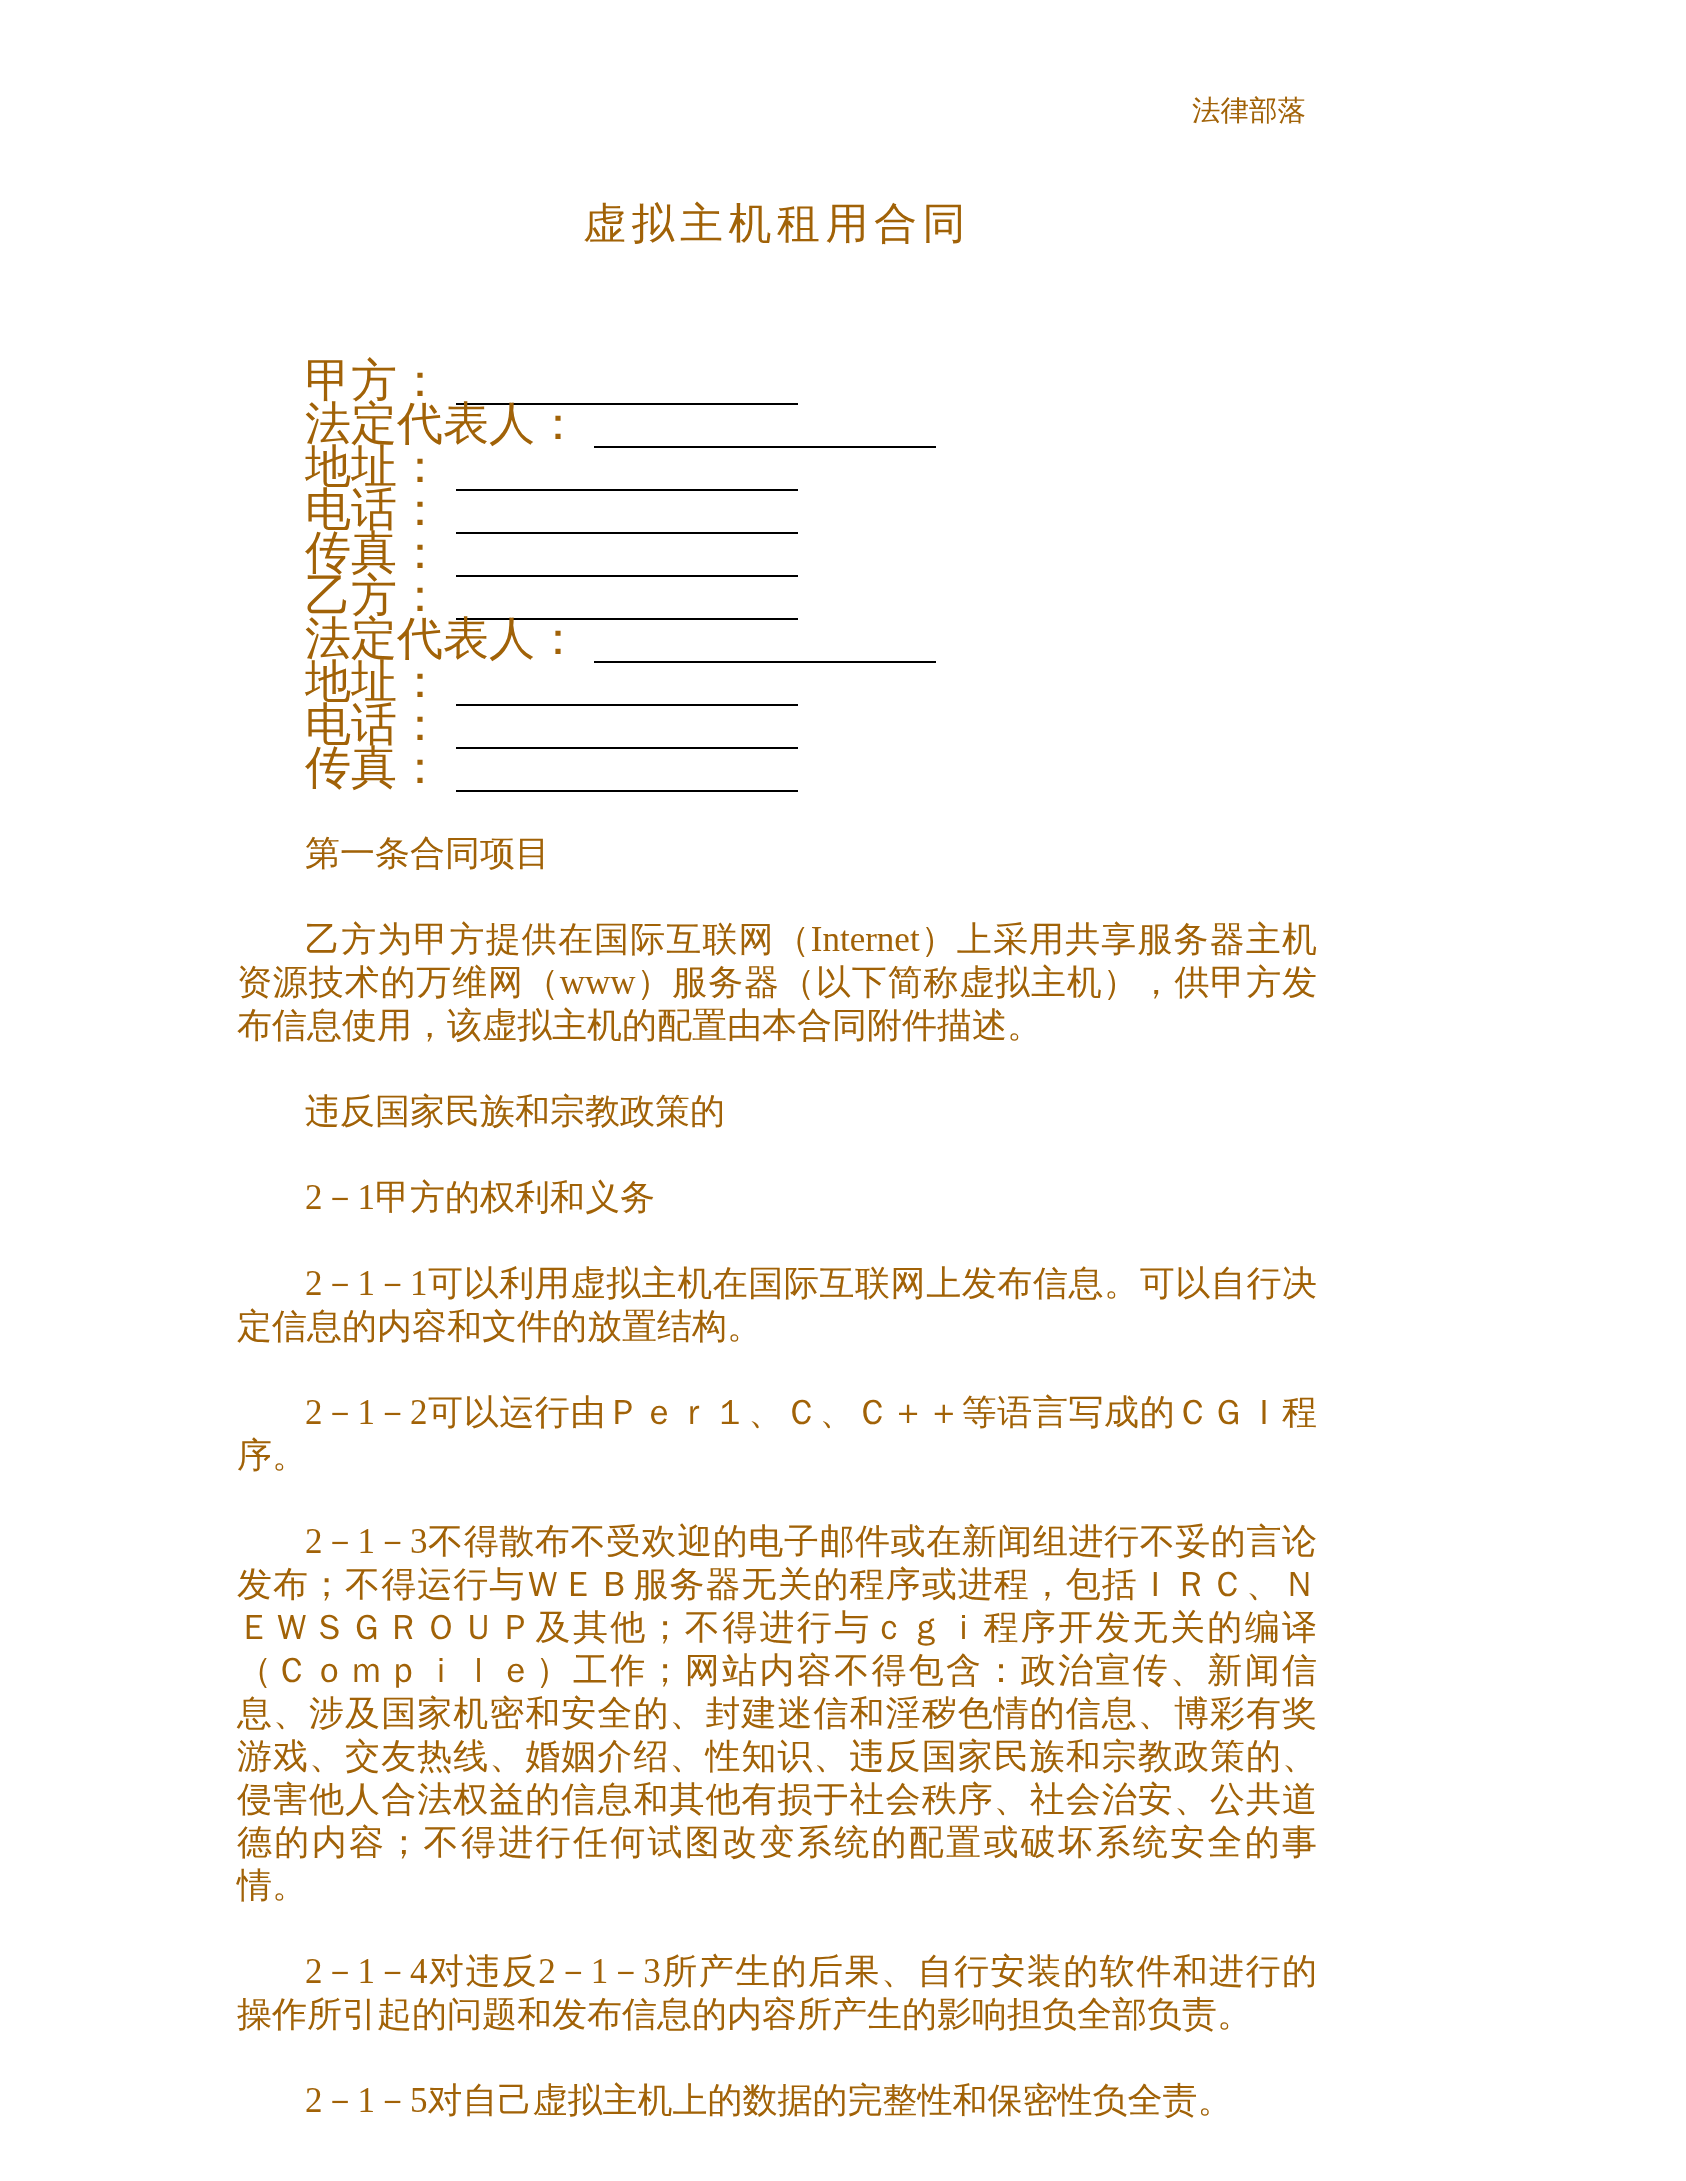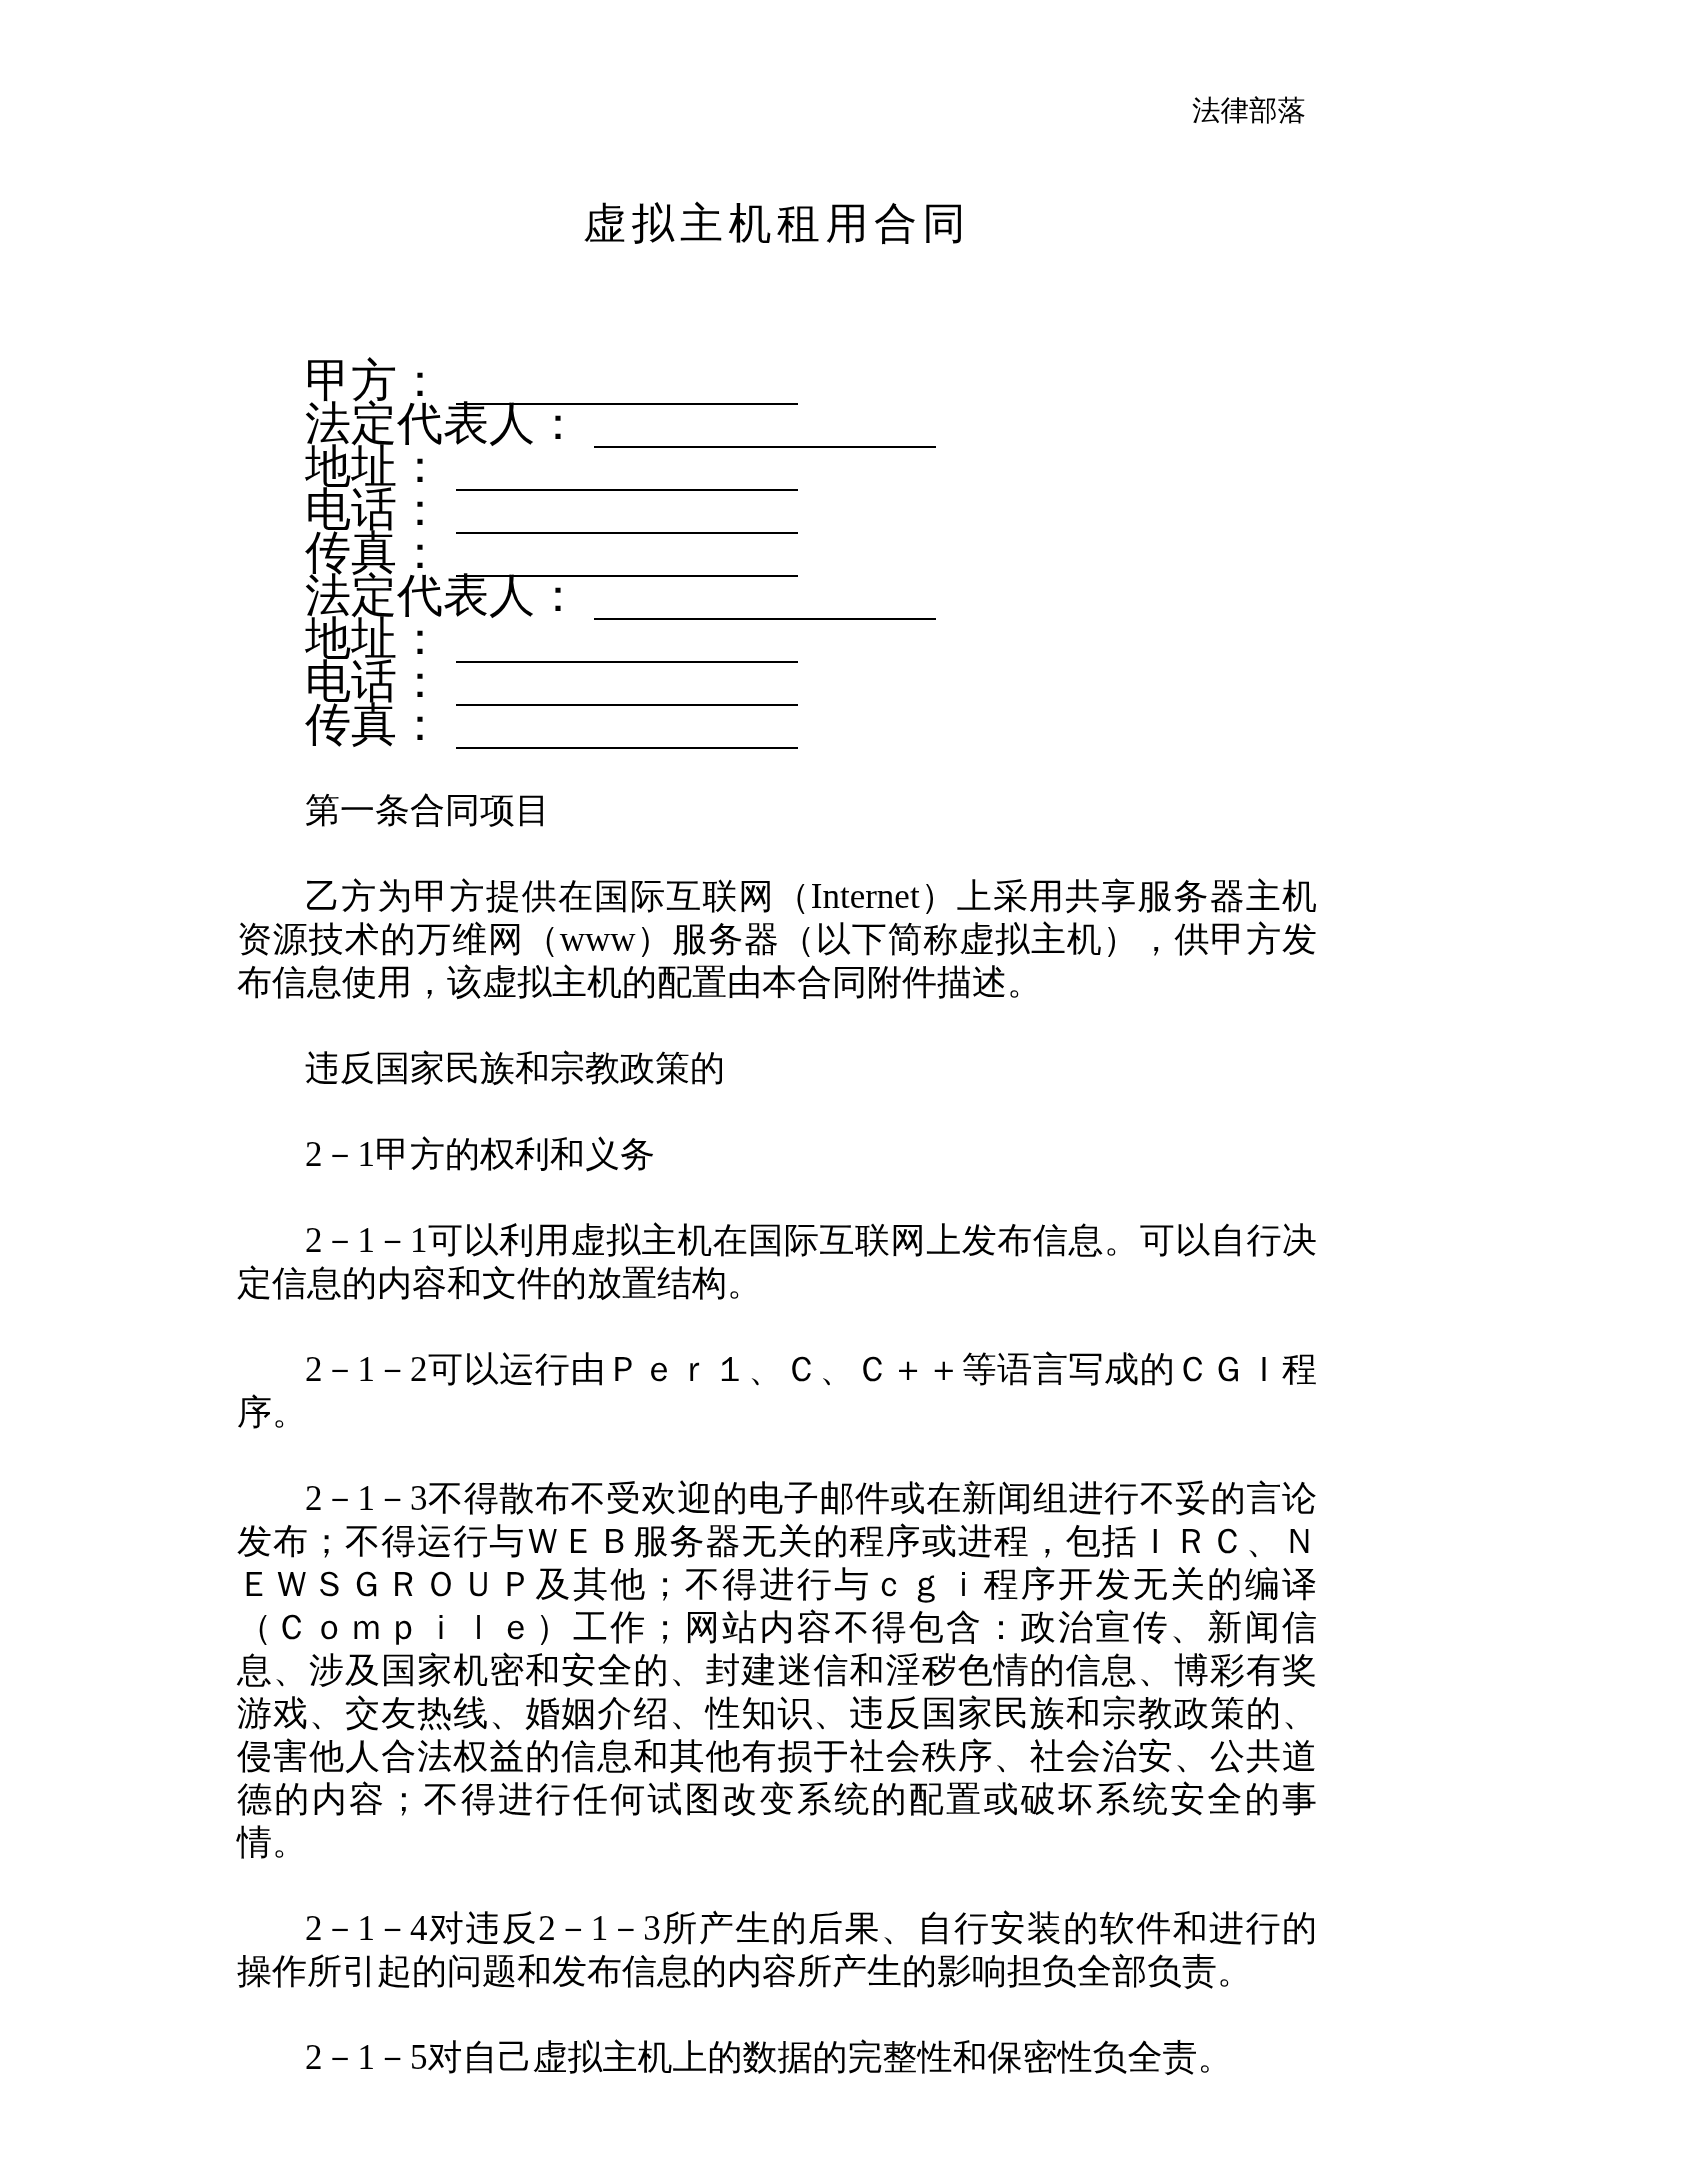--- a/index.html
+++ b/index.html
@@ -2,21 +2,21 @@
 <html style="font-size:14.7px"><head>
 <meta charset="utf-8">
 <style>
   * { margin: 0; padding: 0; box-sizing: border-box; }
   html, body { background: #ffffff; }
   .page {
     position: relative;
     width: 1554px;
     height: 2182px;
     background: #ffffff;
-    color: #000000;
+    color: #a16207;
     font-family: "Liberation Serif", "DejaVu Serif", serif;
     overflow: hidden;
   }
   .header-right {
     padding: 95px 248px 0 0;
     text-align: right;
     font-size: 28.5px;
     line-height: 31px;
   }
   .doc-title {
@@ -76,20 +76,23 @@
     <div class="field-row">
       <span>地址：</span><span class="blank-line"></span>
     </div>
     <div class="field-row">
       <span>电话：</span><span class="blank-line"></span>
     </div>
     <div class="field-row">
       <span>传真：</span><span class="blank-line"></span>
     </div>
     <div class="field-row">
+      <span>乙方：</span><span class="blank-line"></span>
+    </div>
+    <div class="field-row">
       <span>法定代表人：</span><span class="blank-line"></span>
     </div>
     <div class="field-row">
       <span>地址：</span><span class="blank-line"></span>
     </div>
     <div class="field-row">
       <span>电话：</span><span class="blank-line"></span>
     </div>
     <div class="field-row">
       <span>传真：</span><span class="blank-line"></span>

